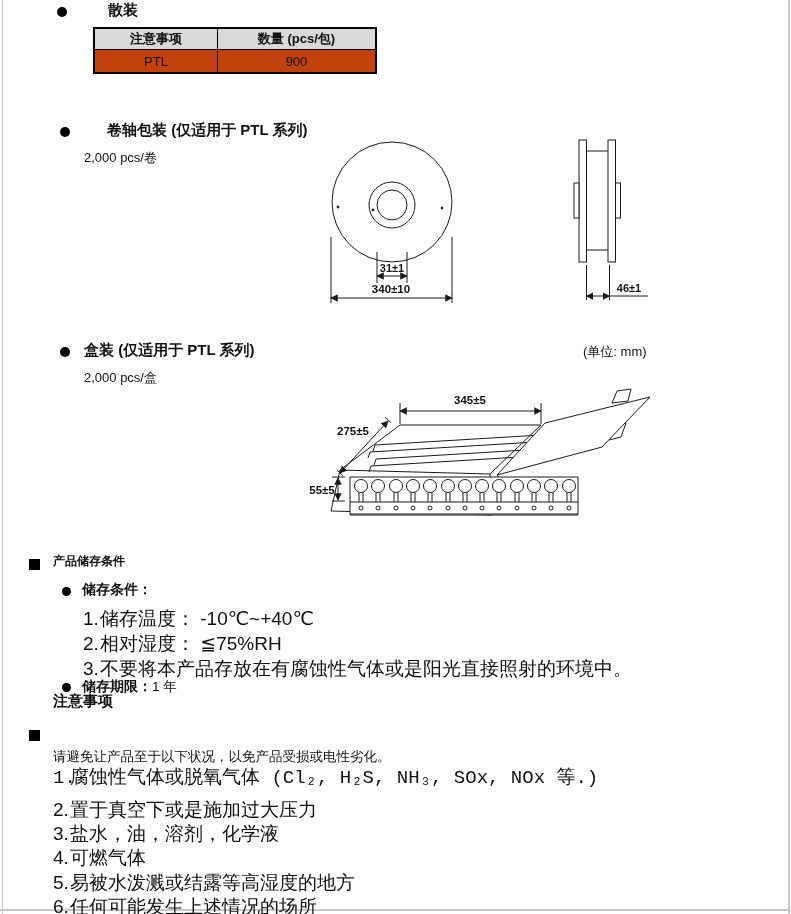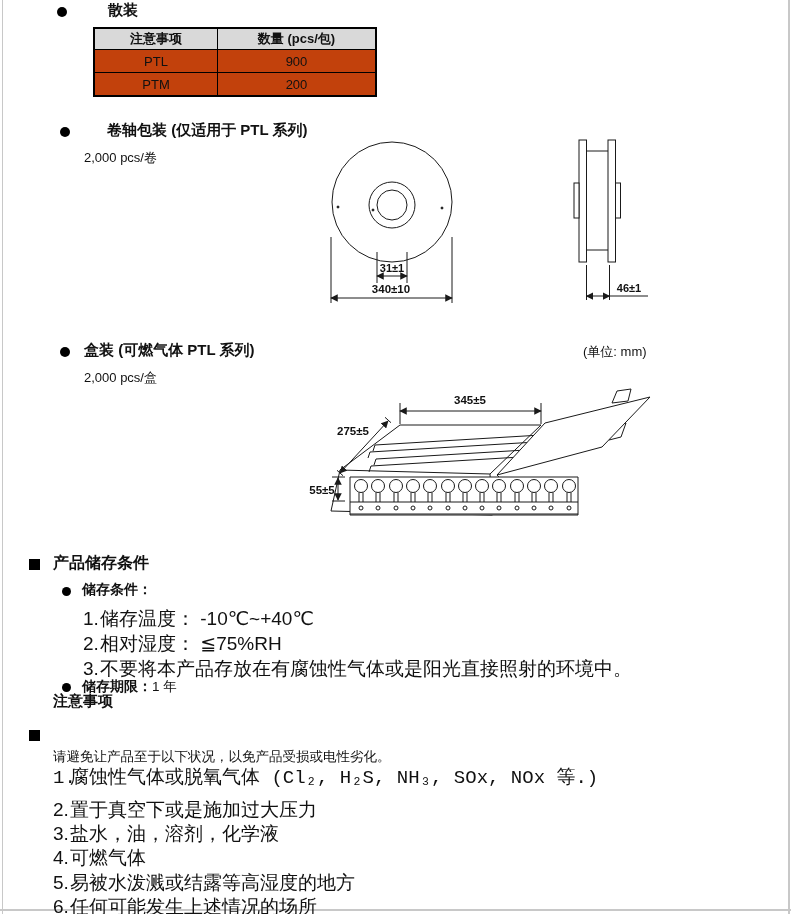--- a/index.html
+++ b/index.html
@@ -40,24 +40,20 @@
 <table class="pkg">
   <tbody>
       <tr>
     <th class="c1">注意事项</th>
     <th class="c2">数量 (pcs/包)</th>
   </tr>
   <tr>
     <td>PTL</td>
     <td>900</td>
   </tr>
-  <tr>
-    <td>PTM</td>
-    <td>200</td>
-  </tr>
 </tbody>
   </table>
 
 <div class="abs bullet" style="left:60px;top:127px;"></div>
 <div class="abs sec-title" style="left:84px;top:121px;margin-left:23px;">卷轴包装 (仅适用于 PTL 系列)</div>
 <div class="abs body-txt" style="left:84px;top:149px;font-size:13px;">2,000 pcs/卷</div>
 
 <svg class="abs" style="left:315px;top:130px;" width="350" height="185" viewBox="0 0 350 185">
   <defs>
     <marker id="ah" viewBox="0 0 10 10" refX="9" refY="5" markerWidth="7.5" markerHeight="7.5" orient="auto-start-reverse">
@@ -91,21 +87,21 @@
     <rect x="300.5" y="53" width="5" height="35" style="fill:#fff;"></rect>
     <line x1="271.5" y1="135" x2="271.5" y2="170"></line>
     <line x1="294.5" y1="135" x2="294.5" y2="170"></line>
     <line x1="271.5" y1="166" x2="294.5" y2="166" marker-start="url(#ah)" marker-end="url(#ah)"></line>
     <line x1="294.5" y1="166" x2="333" y2="166"></line>
     <text x="314" y="162" text-anchor="middle" font-size="11">46±1</text>
   </g>
 </svg>
 
 <div class="abs bullet" style="left:60px;top:347px;"></div>
-<div class="abs sec-title" style="left:84px;top:341px;">盒装 (可燃气体 PTL 系列)</div>
+<div class="abs sec-title" style="left:84px;top:341px;">盒装 (仅适用于 PTL 系列)</div>
 <div class="abs body-txt" style="left:583px;top:343px;font-size:13px;text-align:center;">(单位: mm)</div>
 <div class="abs body-txt" style="left:84px;top:369px;font-size:13px;">2,000 pcs/盒</div>
 
 <svg class="abs" style="left:300px;top:388px;" width="360" height="135" viewBox="0 0 360 135">
   <g>
     <line x1="40" y1="82" x2="100" y2="37"></line>
     <line x1="100" y1="37" x2="241" y2="37"></line>
     <line x1="40" y1="82" x2="190" y2="86"></line>
     <line x1="190" y1="86" x2="241" y2="37"></line>
     <line x1="40" y1="82" x2="31" y2="123"></line>
@@ -185,21 +181,21 @@
     <line x1="37" y1="82.3" x2="43" y2="87.7"></line>
     <text x="53" y="47" text-anchor="middle" font-size="11.5">275±5</text>
     <line x1="32" y1="89" x2="45" y2="89"></line>
     <line x1="32" y1="113" x2="45" y2="113"></line>
     <line x1="38" y1="90" x2="38" y2="112" marker-start="url(#ah)" marker-end="url(#ah)"></line>
     <text x="22" y="106" text-anchor="middle" font-size="11.5">55±5</text>
   </g>
 </svg>
 
 <div class="abs sqbul" style="left:29px;top:559px;"></div>
-<div class="abs sec-title" style="left:53px;top:553px;font-size:16px;">产品储存条件</div>
+<div class="abs sec-title" style="left:53px;top:553px;font-size:12px;">产品储存条件</div>
 
 <div class="abs bullet sm" style="left:62px;top:587px;"></div>
 <div class="abs sub-title" style="left:82px;top:581px;">储存条件：</div>
 
 <div class="li" style="left:83px;top:606px;">
   <span class="num">1.</span><span>储存温度： -10℃~+40℃</span>
 </div>
 <div class="li" style="left:83px;top:631px;">
   <span class="num">2.</span><span>相对湿度： ≦75%RH</span>
 </div>

